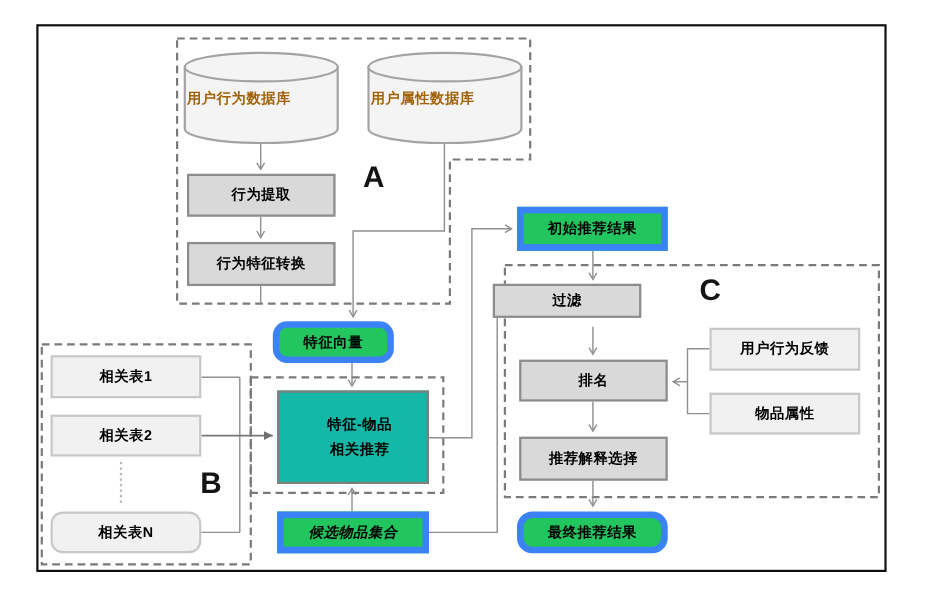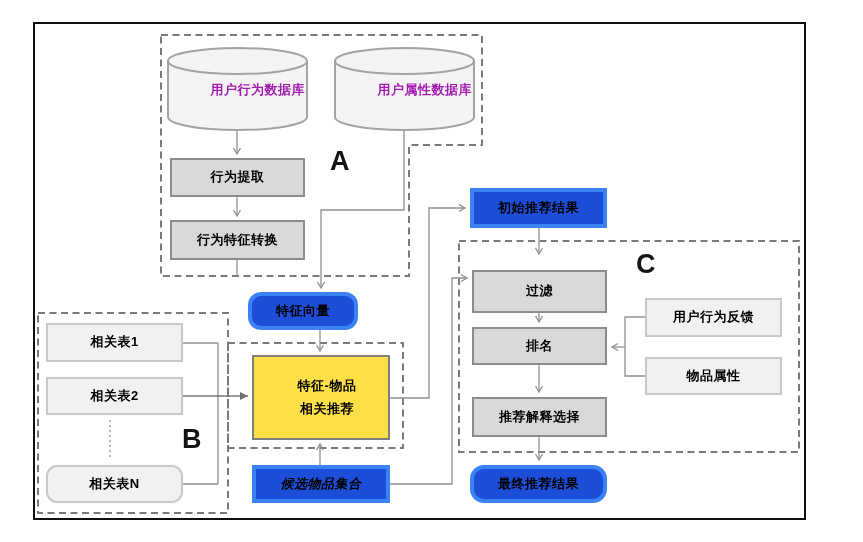--- a/index.html
+++ b/index.html
@@ -11,25 +11,25 @@
     position:absolute;left:33px;top:22px;width:773px;height:498px;
     border:2px solid #0f0f0f;background:#ffffff;box-sizing:border-box;
   }
   svg.layer{position:absolute;left:0;top:0;width:863px;height:542px;}
   .node{
     position:absolute;display:flex;align-items:center;justify-content:center;
     box-sizing:border-box;text-align:center;color:#000;font-weight:bold;
     font-size:13px;line-height:1.25;letter-spacing:0.5px;
   }
   .n-dark{background:#d9d9d9;border:2px solid #8c8c8c;}
-  .n-strong{background:#fde047;border:2px solid #7e7e7e;white-space:pre-line;line-height:1.7;padding-left:12px;}
-  .n-light{background:#1d4ed8;border:4px solid #3b82f6;}
+  .n-strong{background:#14b8a6;border:2px solid #7e7e7e;white-space:pre-line;line-height:1.7;padding-left:12px;}
+  .n-light{background:#22c55e;border:6px solid #3b82f6;}
   .n-pale{background:#f1f1f1;border:2px solid #c8c8c8;}
   .cyl-label{
-    position:absolute;text-align:right;font-weight:bold;font-size:13px;color:#a21caf;letter-spacing:0.5px;
+    position:absolute;text-align:left;font-weight:bold;font-size:13px;color:#a16207;letter-spacing:0.5px;
   }
   .glabel{
     position:absolute;font-weight:bold;font-size:27px;color:#141414;
   }
 </style>
 </head>
 <body>
 
 <div id="stage">
 
@@ -95,21 +95,21 @@
   <div class="node n-light" style="left:248px;top:292px;width:110px;height:38px;border-radius:13px;">特征向量</div>
   <div class="node n-strong" style="left:252px;top:355px;width:138px;height:85px;">特征-物品
 相关推荐</div>
   <div class="node n-light" style="left:252px;top:465px;width:138px;height:38px;font-style:italic;">候选物品集合</div>
 
   <div class="node n-pale" style="left:46px;top:323px;width:137px;height:39px;">相关表1</div>
   <div class="node n-pale" style="left:46px;top:377px;width:137px;height:38px;">相关表2</div>
   <div class="node n-pale" style="left:46px;top:465px;width:137px;height:38px;border-radius:11px;">相关表N</div>
 
   <div class="node n-light" style="left:470px;top:188px;width:137px;height:40px;">初始推荐结果</div>
-  <div class="node n-dark" style="left:472px;top:258px;width:135px;height:43px;margin-top:12px;">过滤</div>
+  <div class="node n-dark" style="left:448px;top:258px;width:135px;height:31px;">过滤</div>
   <div class="node n-dark" style="left:472px;top:327px;width:135px;height:38px;">排名</div>
   <div class="node n-dark" style="left:472px;top:397px;width:135px;height:40px;">推荐解释选择</div>
   <div class="node n-light" style="left:470px;top:465px;width:137px;height:38px;border-radius:14px;">最终推荐结果</div>
 
   <div class="node n-pale" style="left:645px;top:298px;width:137px;height:39px;">用户行为反馈</div>
   <div class="node n-pale" style="left:645px;top:357px;width:137px;height:38px;">物品属性</div>
 
 </div>
 
 </body></html>

